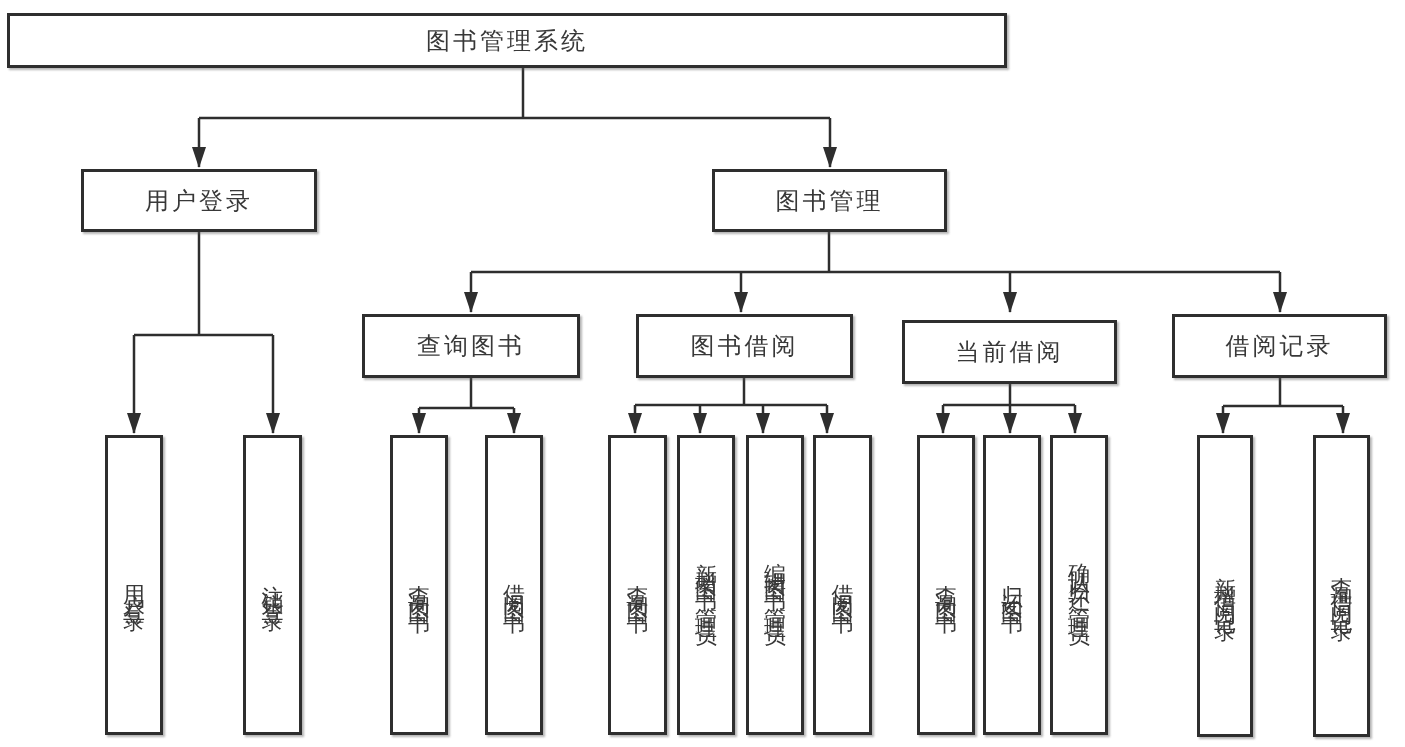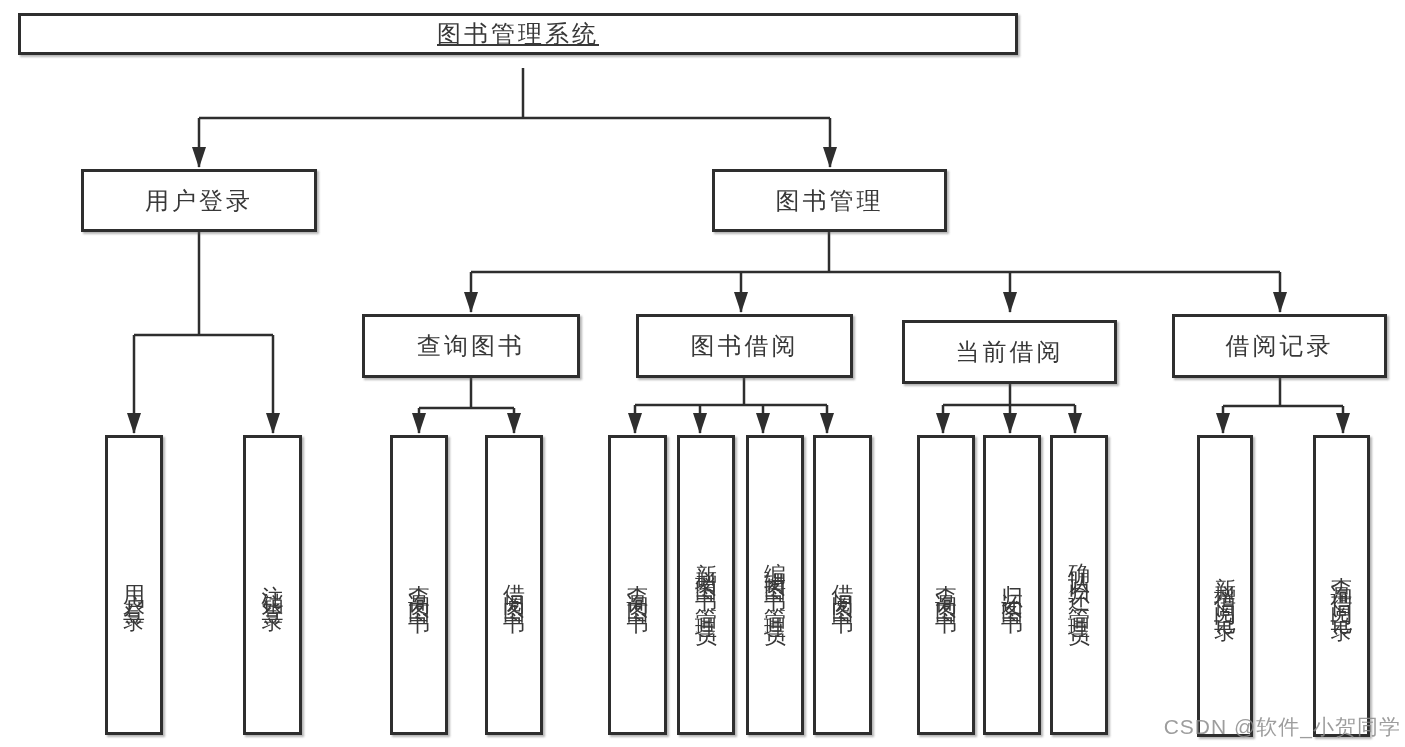--- a/index.html
+++ b/index.html
@@ -105,21 +105,21 @@
       <line x1="1010" y1="405" x2="1010" y2="433" marker-end="url(#ah)"></line>
       <line x1="1075" y1="405" x2="1075" y2="433" marker-end="url(#ah)"></line>
 
       <line x1="1280" y1="378" x2="1280" y2="406"></line>
       <line x1="1223" y1="406" x2="1343" y2="406"></line>
       <line x1="1223" y1="406" x2="1223" y2="433" marker-end="url(#ah)"></line>
       <line x1="1343" y1="406" x2="1343" y2="433" marker-end="url(#ah)"></line>
     </g>
   </svg>
 
-  <div class="node hnode" style="left:18px; top:13px; width:1000px; height:42px;text-decoration:underline;">
+  <div class="node hnode" style="left:7px; top:13px; width:1000px; height:55px;">
     <span>图书管理系统</span>
   </div>
 
   <div class="node hnode" style="left:81px; top:169px; width:236px; height:63px;">
     <span>用户登录</span>
   </div>
   <div class="node hnode" style="left:712px; top:169px; width:235px; height:63px;">
     <span>图书管理</span>
   </div>
 
@@ -173,15 +173,14 @@
     <span>确认归还（管理员）</span>
   </div>
 
   <div class="node vnode" style="left:1197px; top:435px; width:56px; height:302px;">
     <span>新增借阅记录</span>
   </div>
   <div class="node vnode" style="left:1313px; top:435px; width:57px; height:302px;">
     <span>查询借阅记录</span>
   </div>
 
-  <div class="watermark">CSDN @软件_小贺同学</div>
 
 </div>
 
 </body></html>

